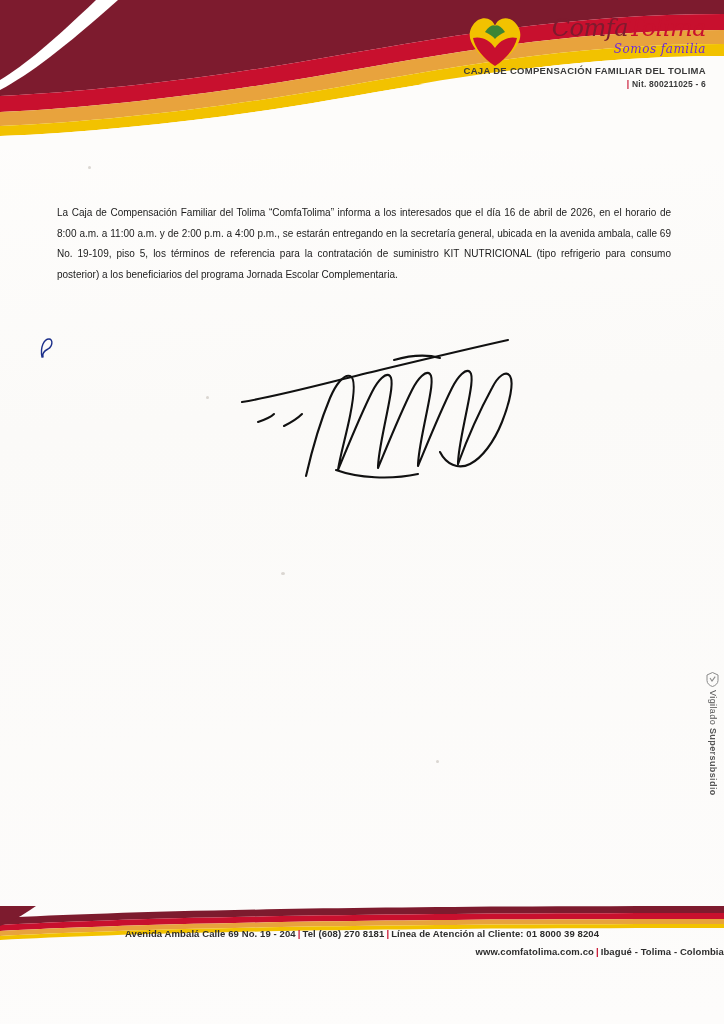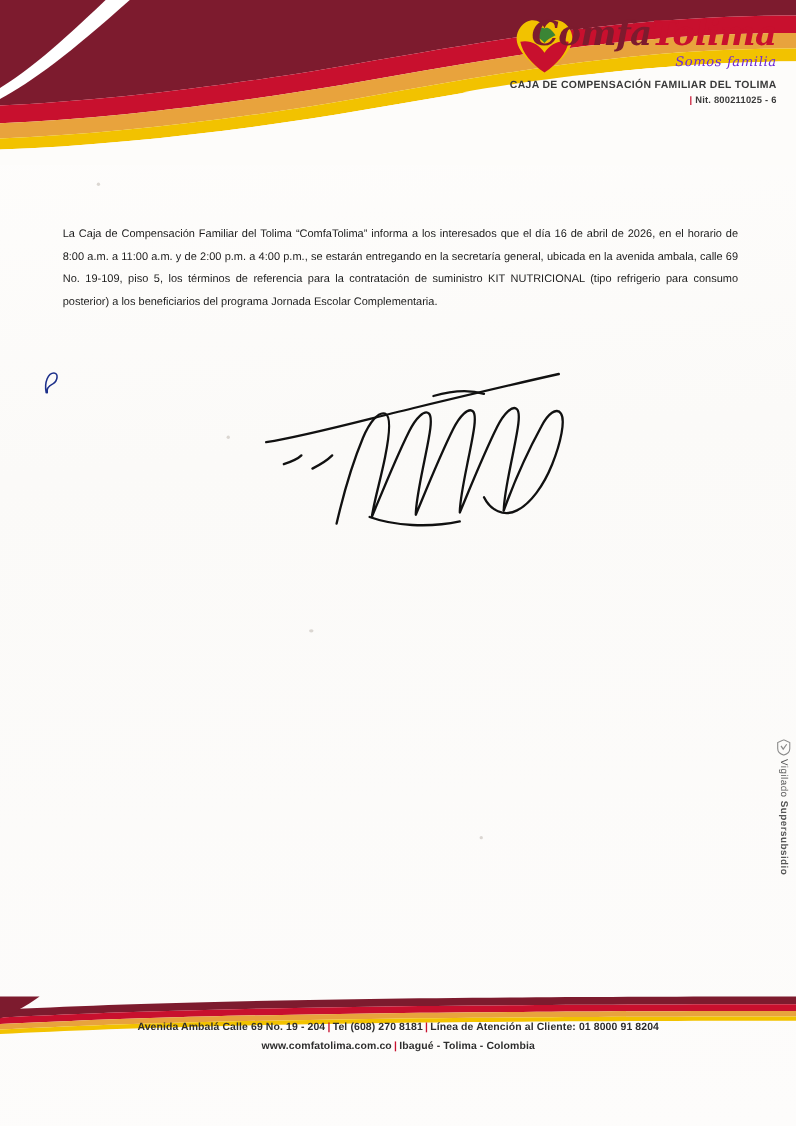--- a/index.html
+++ b/index.html
@@ -39,23 +39,23 @@
 
   .brand-block {
     position: absolute;
     right: 18px;
     top: 16px;
     width: 260px;
     text-align: right;
   }
   .brand-word {
     font-family: "DejaVu Serif", serif;
-    font-size: 31px;
+    font-size: 24px;
     font-style: italic;
-    font-weight: bold;
+    font-weight: normal;
     letter-spacing: -0.5px;
     line-height: 1;
     white-space: nowrap;
   }
   .brand-word .c1 { color: #7d1b2e; }
   .brand-word .c2 { color: #c8102e; }
   .brand-sub {
     font-family: "DejaVu Serif", serif;
     font-style: italic;
     font-size: 12px;
@@ -154,21 +154,21 @@
     position: absolute;
     top: 24px;
     width: 724px;
     text-align: center;
     font-size: 9.5px;
     font-weight: bold;
     color: #2d2d2d;
     letter-spacing: 0.1px;
   }
   .footer-text .sep { color: #c8102e; padding: 0 2px; }
-  .footer-text .l2 { display: block; margin-top: 7px; }
+  .footer-text .l2 { display: block; margin-top: 7px; text-align: right; }
 
   
   .speck { position: absolute; background: #b9b2aa; border-radius: 50%; opacity: .5; }
 </style>
 </head>
 <body>
 
 <div class="page">
   <div class="paper-tint"></div>
 
@@ -245,17 +245,17 @@
 
   <div class="footer">
     <svg width="724" height="80" viewBox="0 0 724 80">
       <path d="M0,14 C120,8 300,2 724,2 L724,9 C300,9 120,15 0,21 Z" fill="#7d1b2e"></path>
       <path d="M0,21 C120,15 300,9 724,9 L724,15 C300,15 120,21 0,27 Z" fill="#c8102e"></path>
       <path d="M0,27 C120,21 300,15 724,15 L724,20 C300,20 120,26 0,32 Z" fill="#e8a33d"></path>
       <path d="M0,32 C120,26 300,20 724,20 L724,24 C300,24 120,30 0,36 Z" fill="#f2c200"></path>
       <path d="M0,2 L36,2 C22,12 10,18 0,22 Z" fill="#7d1b2e"></path>
     </svg>
     <div class="footer-text">
-      <span>Avenida Ambalá Calle 69 No. 19 - 204</span><span class="sep">|</span><span>Tel (608) 270 8181</span><span class="sep">|</span><span>Línea de Atención al Cliente: 01 8000 91 8204</span>
+      <span>Avenida Ambalá Calle 69 No. 19 - 204</span><span class="sep">|</span><span>Tel (608) 270 8181</span><span class="sep">|</span><span>Línea de Atención al Cliente: 01 8000 39 8204</span>
       <span class="l2"><span>www.comfatolima.com.co</span><span class="sep">|</span><span>Ibagué - Tolima - Colombia</span></span>
     </div>
   </div>
 </div>
 
 </body></html>

